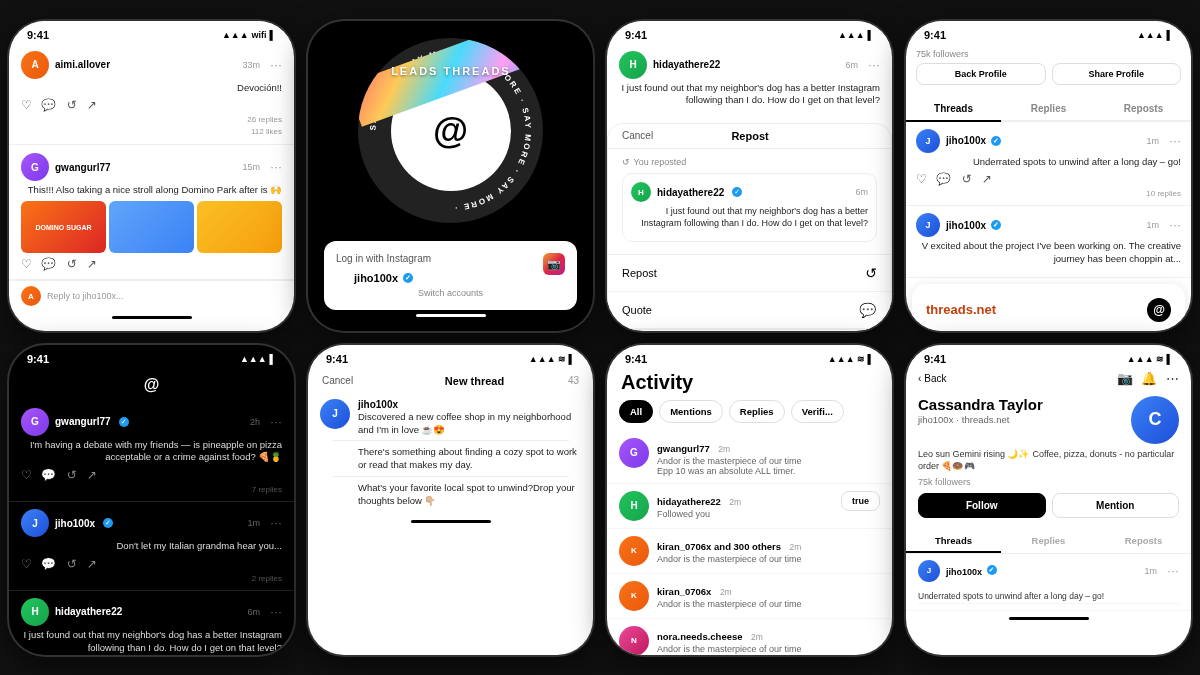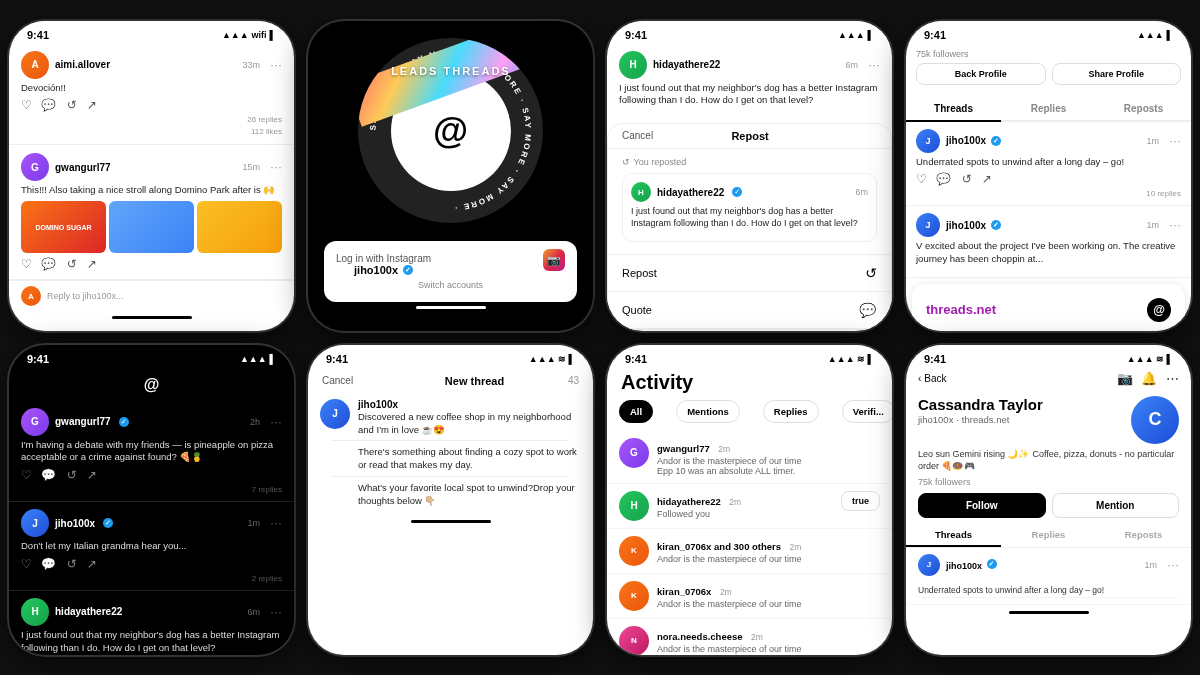--- a/index.html
+++ b/index.html
@@ -53,21 +53,21 @@
     .post-header { display: flex; align-items: center; gap: 6px; margin-bottom: 3px; }
     .avatar { width: 28px; height: 28px; border-radius: 50%; background: #ddd; flex-shrink: 0; display: flex; align-items: center; justify-content: center; font-size: 10px; font-weight: 700; color: #555; overflow: hidden; }
     .avatar.orange { background: linear-gradient(135deg, #f97316, #ea580c); color: #fff; }
     .avatar.purple { background: linear-gradient(135deg, #a855f7, #7c3aed); color: #fff; }
     .avatar.blue { background: linear-gradient(135deg, #3b82f6, #1d4ed8); color: #fff; }
     .avatar.green { background: linear-gradient(135deg, #22c55e, #16a34a); color: #fff; }
     .avatar.pink { background: linear-gradient(135deg, #ec4899, #be185d); color: #fff; }
     .post-user { font-size: 10px; font-weight: 700; }
     .post-time { font-size: 9px; color: #999; margin-left: auto; }
     .post-dots { font-size: 12px; color: #999; margin-left: 4px; }
-    .post-text { font-size: 9.5px; color: #222; line-height: 1.35; margin-bottom: 4px; }
+    .post-text { font-size: 9.5px; color: #222; line-height: 1.35; margin-bottom: 4px; text-align: right; }
     .post-actions { display: flex; gap: 10px; align-items: center; }
     .action-icon { font-size: 12px; color: #555; cursor: pointer; }
     .post-meta { font-size: 8px; color: #999; margin-top: 3px; text-align: right; }
     .image-row { display: flex; gap: 3px; margin: 4px 0; }
     .img-thumb { flex: 1; height: 52px; border-radius: 6px; overflow: hidden; }
     .img-thumb.yellow { background: linear-gradient(135deg, #fbbf24, #f59e0b); }
     .img-thumb.blue2 { background: linear-gradient(135deg, #60a5fa, #3b82f6); }
     .img-thumb.sugar { background: linear-gradient(135deg, #f97316, #dc2626); display: flex; align-items: center; justify-content: center; color: #fff; font-size: 7px; font-weight: 800; }
     .reply-area { display: flex; align-items: center; gap: 6px; padding: 5px 12px; border-top: 1px solid #eee; }
     .reply-text { font-size: 9px; color: #999; }
@@ -116,21 +116,21 @@
       justify-content: center;
     }
     .rainbow-label { font-size: 11px; font-weight: 900; color: #fff; letter-spacing: 2px; text-shadow: 0 1px 3px rgba(0,0,0,0.5); transform: rotate(20deg); }
     .login-area {
       background: #fff;
       margin: 0 16px;
       border-radius: 12px;
       padding: 12px;
       text-align: center;
     }
-    .login-label { font-size: 10px; color: #555; margin-bottom: 0; }
+    .login-label { font-size: 10px; color: #555; margin-bottom: 8px; }
     .login-user { font-size: 11px; font-weight: 700; color: #000; display: flex; align-items: center; justify-content: center; gap: 3px; }
     .ig-icon { width: 22px; height: 22px; border-radius: 6px; background: linear-gradient(135deg, #f09433, #e6683c, #dc2743, #cc2366, #bc1888); display: flex; align-items: center; justify-content: center; color: #fff; font-size: 11px; float: right; margin-top: -8px; }
     .switch-btn { font-size: 9px; color: #888; margin-top: 4px; }
 
     
     .phone3 { background: #fff; }
     .modal-header-bar { display: flex; justify-content: space-between; padding: 6px 14px; border-bottom: 1px solid #eee; }
     .modal-cancel { font-size: 10px; color: #555; }
     .modal-title { font-size: 11px; font-weight: 700; }
     .repost-post { padding: 8px 12px; }
@@ -154,21 +154,21 @@
 
     
     .fedi-card {
       background: #fff;
       border-radius: 14px;
       padding: 14px;
       margin: 6px;
       box-shadow: 0 2px 12px rgba(0,0,0,0.12);
     }
     .fedi-header { display: flex; justify-content: space-between; align-items: center; margin-bottom: 6px; }
-    .fedi-title { font-size: 13px; font-weight: 700; color: #a21caf; }
+    .fedi-title { font-size: 13px; font-weight: 700; color: #c2410c; }
     .fedi-threads-logo { width: 24px; height: 24px; border-radius: 50%; background: #000; display: flex; align-items: center; justify-content: center; color: #fff; font-size: 12px; font-weight: 900; }
     .fedi-text { font-size: 9.5px; color: #444; line-height: 1.4; }
     .dark-threads-logo { display: flex; justify-content: center; padding: 4px 0 2px; }
     .threads-logo-circle { width: 28px; height: 28px; border-radius: 50%; background: transparent; display: flex; align-items: center; justify-content: center; font-size: 16px; font-weight: 900; color: #fff; }
     .dark-post { padding: 7px 12px; border-bottom: 1px solid #222; }
     .dark-post .post-user { color: #fff; }
     .dark-post .post-text { color: #ddd; }
     .dark-post .post-time { color: #666; }
     .dark-post .post-meta { color: #555; }
     .dark-post .action-icon { color: #888; }
@@ -185,21 +185,21 @@
     .compose-text { font-size: 9.5px; color: #222; line-height: 1.4; flex: 1; }
     .compose-divider { height: 1px; background: #eee; margin: 4px 12px; }
     .audience-row { display: flex; justify-content: space-between; align-items: center; padding: 6px 14px; }
     .audience-label { font-size: 9.5px; color: #888; }
     .audience-icon { font-size: 12px; color: #888; }
 
     
     .phone7 { background: #fff; }
     .phone7 .status-bar { color: #000; }
     .activity-title { font-size: 20px; font-weight: 800; padding: 4px 14px 6px; }
-    .activity-tabs { display: flex; gap: 23px; padding: 0 12px 8px; overflow: hidden; }
+    .activity-tabs { display: flex; gap: 6px; padding: 0 12px 8px; overflow: hidden; }
     .act-tab { padding: 5px 10px; border-radius: 20px; font-size: 9.5px; font-weight: 600; border: 1px solid #ddd; cursor: pointer; }
     .act-tab.active { background: #000; color: #fff; border-color: #000; }
     .activity-item { display: flex; align-items: flex-start; gap: 8px; padding: 7px 12px; border-bottom: 1px solid #f5f5f5; }
     .activity-item .avatar { width: 30px; height: 30px; }
     .activity-content { flex: 1; }
     .activity-user { font-size: 9.5px; font-weight: 700; }
     .activity-time { font-size: 8.5px; color: #999; margin-left: 4px; }
     .activity-text { font-size: 9px; color: #666; }
     .follow-btn { background: #fff; border: 1px solid #ddd; border-radius: 8px; padding: 4px 12px; font-size: 9px; font-weight: 600; }
 
@@ -209,21 +209,21 @@
     .back-nav { display: flex; justify-content: space-between; align-items: center; padding: 4px 12px; }
     .back-label { font-size: 10px; color: #000; display: flex; align-items: center; gap: 3px; }
     .nav-icons { display: flex; gap: 8px; font-size: 13px; }
     .profile-card { padding: 6px 12px; }
     .profile-name-row { display: flex; justify-content: space-between; align-items: flex-start; }
     .profile-name { font-size: 15px; font-weight: 800; }
     .profile-handle { font-size: 9.5px; color: #666; margin-top: 1px; }
     .big-avatar { width: 48px; height: 48px; border-radius: 50%; }
     .bio-text { font-size: 9px; color: #333; line-height: 1.4; margin: 4px 0; }
     .followers-row { font-size: 9px; color: #888; margin: 2px 0 6px; }
-    .profile-action-btns { display: flex; gap: 6px; margin-bottom: 0; }
+    .profile-action-btns { display: flex; gap: 6px; margin-bottom: 6px; }
     .prof-action-btn { flex: 1; padding: 6px; border-radius: 8px; font-size: 10px; font-weight: 700; text-align: center; border: 1px solid #ddd; }
     .prof-action-btn.black { background: #000; color: #fff; border-color: #000; }
     .mini-tabs { display: flex; border-bottom: 1px solid #eee; }
     .mini-tab { flex: 1; text-align: center; padding: 5px; font-size: 9.5px; font-weight: 600; color: #aaa; }
     .mini-tab.active { color: #000; border-bottom: 2px solid #000; }
     .mini-post { padding: 6px 12px; border-bottom: 1px solid #f5f5f5; }
     .mini-post .post-user { font-size: 9px; font-weight: 700; }
 
     .verified { display: inline-block; width: 10px; height: 10px; background: #1d9bf0; border-radius: 50%; margin-left: 2px; position: relative; }
     .verified::after { content: '✓'; color: #fff; font-size: 7px; position: absolute; top: 50%; left: 50%; transform: translate(-50%, -50%); }
@@ -474,21 +474,21 @@
     </div>
 
     <div class="dark-post">
       <div class="post-header">
         <div class="avatar purple">G</div>
         <span class="post-user" style="color:#fff;">gwangurl77</span>
         <span class="verified"></span>
         <span class="post-time" style="color:#666;">2h</span>
         <span class="post-dots" style="color:#666;">···</span>
       </div>
-      <div class="post-text" style="color:#ddd;">I'm having a debate with my friends — is pineapple on pizza acceptable or a crime against found? 🍕🍍</div>
+      <div class="post-text" style="color:#ddd;">I'm having a debate with my friends — is pineapple on pizza acceptable or a crime against food? 🍕🍍</div>
       <div class="post-actions">
         <span class="action-icon" style="color:#888;">♡</span>
         <span class="action-icon" style="color:#888;">💬</span>
         <span class="action-icon" style="color:#888;">↺</span>
         <span class="action-icon" style="color:#888;">↗</span>
       </div>
       <div class="post-meta" style="color:#555;">7 replies</div>
     </div>
 
     <div class="dark-post">

